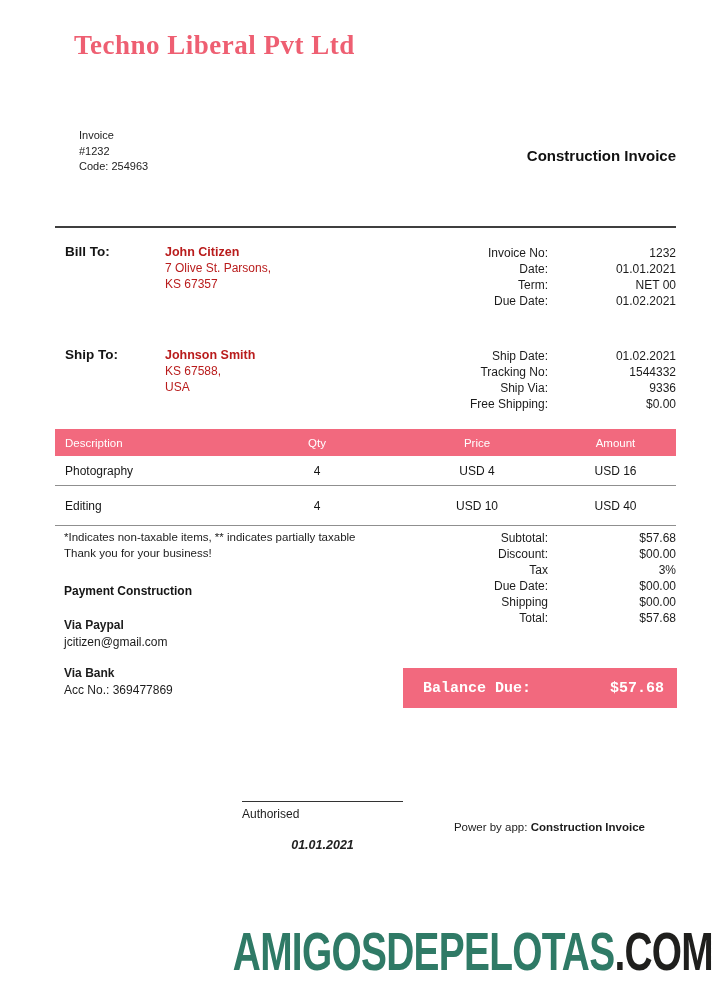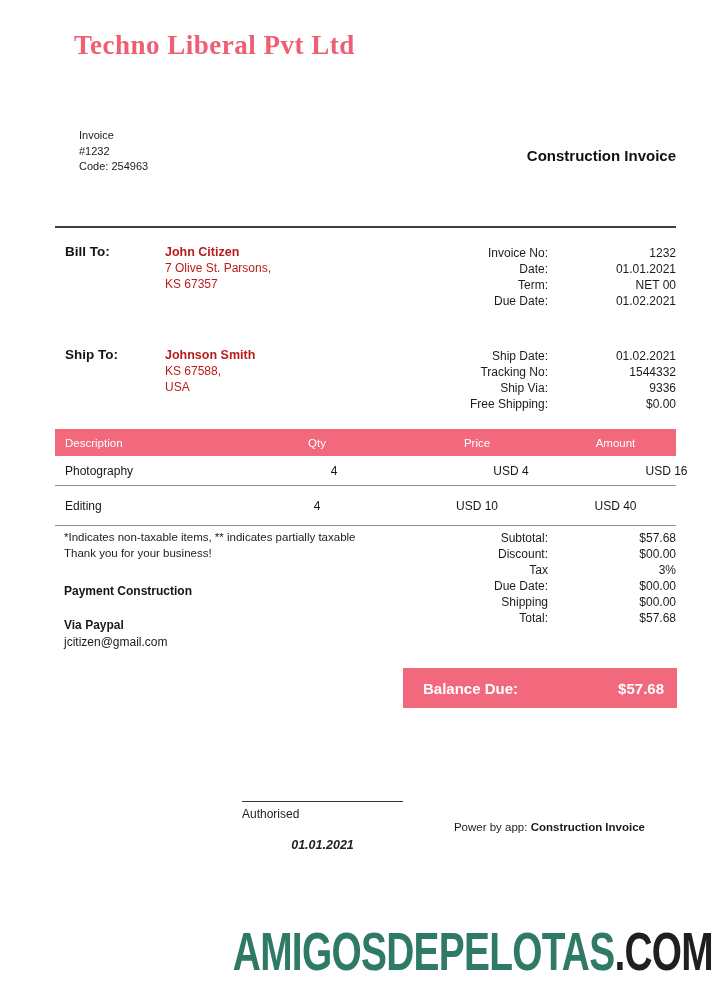--- a/index.html
+++ b/index.html
@@ -37,32 +37,32 @@
     display:grid;grid-template-columns:180px 164px 156px 121px;
     background:var(--brand-pink,#f2697e);color:#fff;font-size:11.5px;height:27px;align-items:center;
   }
   .items-header .c0{padding-left:10px;text-align:left;}
   .hc,.cc{text-align:center;}
   .item-row{
     display:grid;grid-template-columns:180px 164px 156px 121px;
     font-size:12px;align-items:center;border-bottom:1px solid #8f8f8f;color:#161616;
   }
   .item-row .c0{padding-left:10px;text-align:left;}
-  .row-1{height:30px;gap:17px;}
+  .row-1{height:30px;}
   .row-2{height:40px;}
 
   .notes{position:absolute;left:64px;top:530px;font-size:11.5px;line-height:15.5px;color:#1c1c1c;}
   .payment-heading{position:absolute;left:64px;top:584px;font-size:12px;font-weight:bold;color:#141414;}
   .pay-block{position:absolute;left:64px;font-size:12px;line-height:16.5px;color:#1c1c1c;}
   .pay-block .pb-title{font-weight:bold;}
 
   .balance-bar{
     position:absolute;left:403px;top:668px;width:274px;height:40px;
     background:var(--brand-pink,#f2697e);color:#fff;font-weight:bold;font-size:15px;
-    display:flex;align-items:center;justify-content:space-between;padding:0 13px 0 20px;
+    display:flex;align-items:center;justify-content:space-between;padding:0 13px 0 20px;font-family:Liberation Mono, monospace;
   }
 
   .sign-line{position:absolute;left:242px;top:801px;width:161px;border-top:1.5px solid #333;}
   .authorised{position:absolute;left:242px;top:807px;width:161px;text-align:left;font-size:12px;color:#1c1c1c;}
   .sign-date{position:absolute;left:242px;top:838px;width:161px;text-align:center;font-size:12.5px;font-style:italic;font-weight:bold;color:#222;}
   .powered{position:absolute;right:75px;top:821px;font-size:11.5px;color:#1c1c1c;padding-left:28px;}
   .powered .app-name{font-weight:bold;}
 
   .watermark{
     position:absolute;right:7px;top:920px;white-space:nowrap;
@@ -167,20 +167,24 @@
     <div>Thank you for your business!</div>
   </div>
 
   <div class="payment-heading">Payment Construction</div>
 
   <div class="pay-block" style="top:617px;">
     <div class="pb-title">Via Paypal</div>
     <div>jcitizen@gmail.com</div>
   </div>
 
+  <div class="pay-block" style="top:665px;">
+    <div class="pb-title">Via Bank</div>
+    <div>Acc No.: 369477869</div>
+  </div>
 
   <div class="meta-block" style="top:530px;">
     <div class="meta-row">
       <span class="meta-label">Subtotal:</span>
       <span class="meta-value">$57.68</span>
     </div>
     <div class="meta-row">
       <span class="meta-label">Discount:</span>
       <span class="meta-value">$00.00</span>
     </div>

